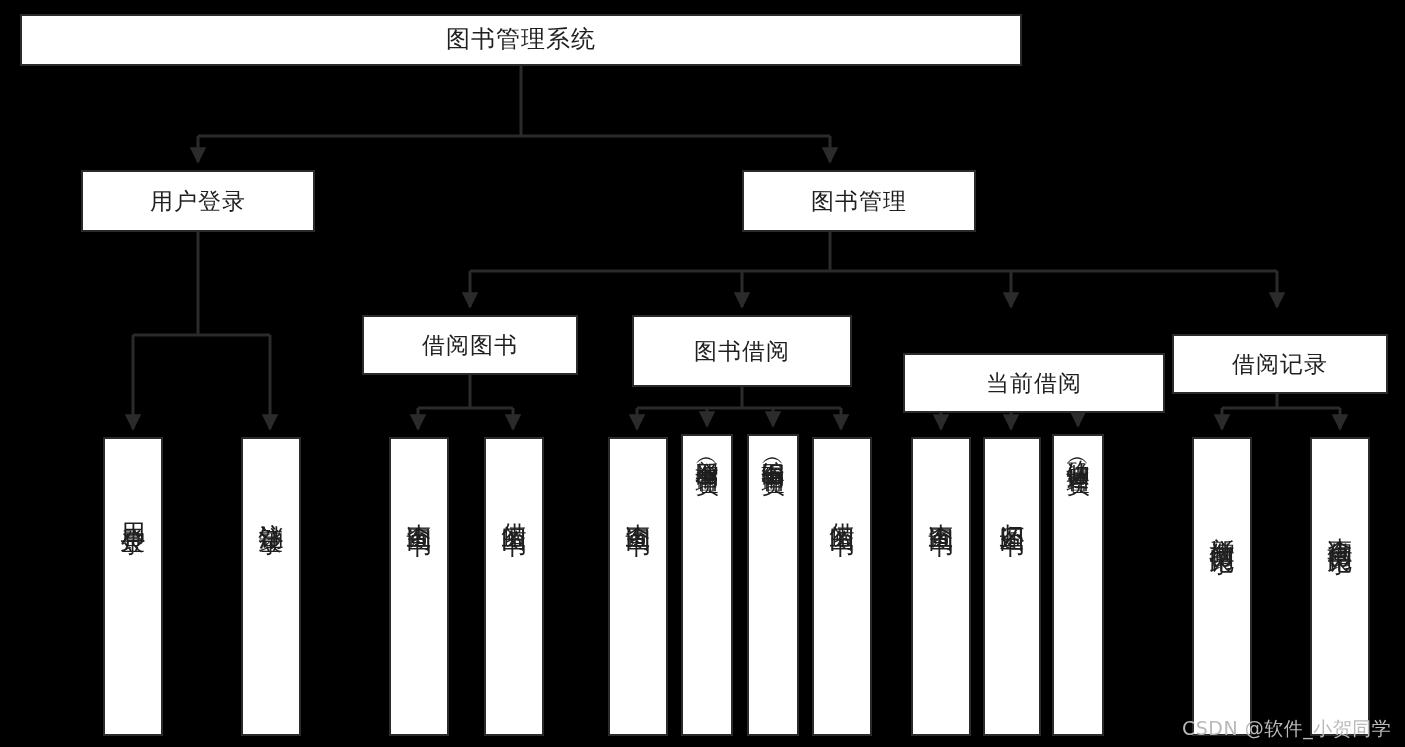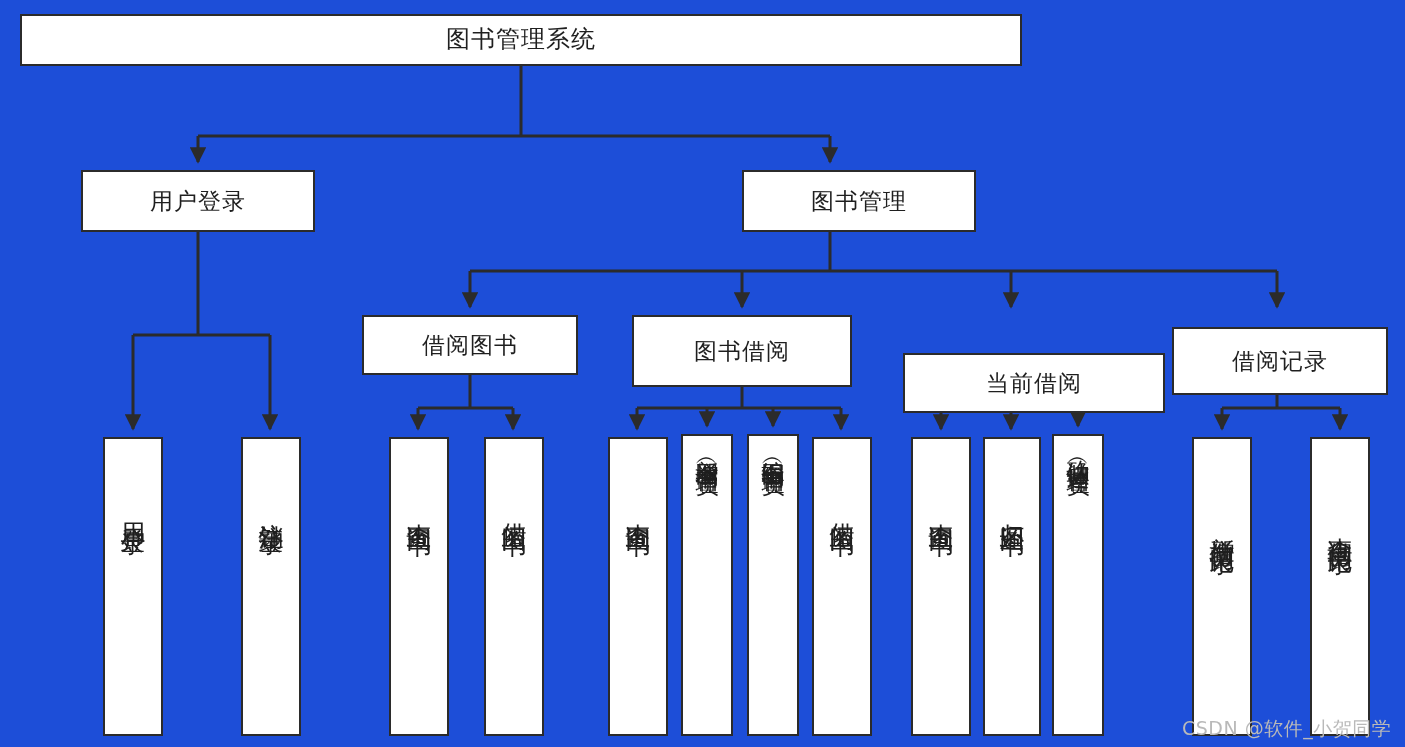--- a/index.html
+++ b/index.html
@@ -9,21 +9,21 @@
     background: #ffffff;
   }
   body {
     font-family: "DejaVu Sans", "Liberation Sans", sans-serif;
     color: #1a1a1a;
   }
   #diagram {
     position: relative;
     width: 1405px;
     height: 747px;
-    background: #1d4ed8;
+    background: #000000;
     overflow: hidden;
   }
   #edges {
     position: absolute;
     left: 0;
     top: 0;
     width: 1405px;
     height: 747px;
     pointer-events: none;
   }
@@ -155,21 +155,21 @@
   </div>
 
   <div class="node horiz" style="left:632px; top:315px; width:220px; height:72px;">
     <span class="node-label">图书借阅</span>
   </div>
 
   <div class="node horiz" style="left:903px; top:315px; width:262px; height:60px;margin-top:38px;">
     <span class="node-label">当前借阅</span>
   </div>
 
-  <div class="node horiz" style="left:1172px; top:327px; width:216px; height:68px;">
+  <div class="node horiz" style="left:1172px; top:334px; width:216px; height:60px;">
     <span class="node-label">借阅记录</span>
   </div>
 
   <div class="node vert mid" style="left:103px; top:437px; width:60px; height:299px;">
     <span class="node-label">用户登录</span>
   </div>
 
   <div class="node vert mid" style="left:241px; top:437px; width:60px; height:299px;">
     <span class="node-label">注销登录</span>
   </div>

